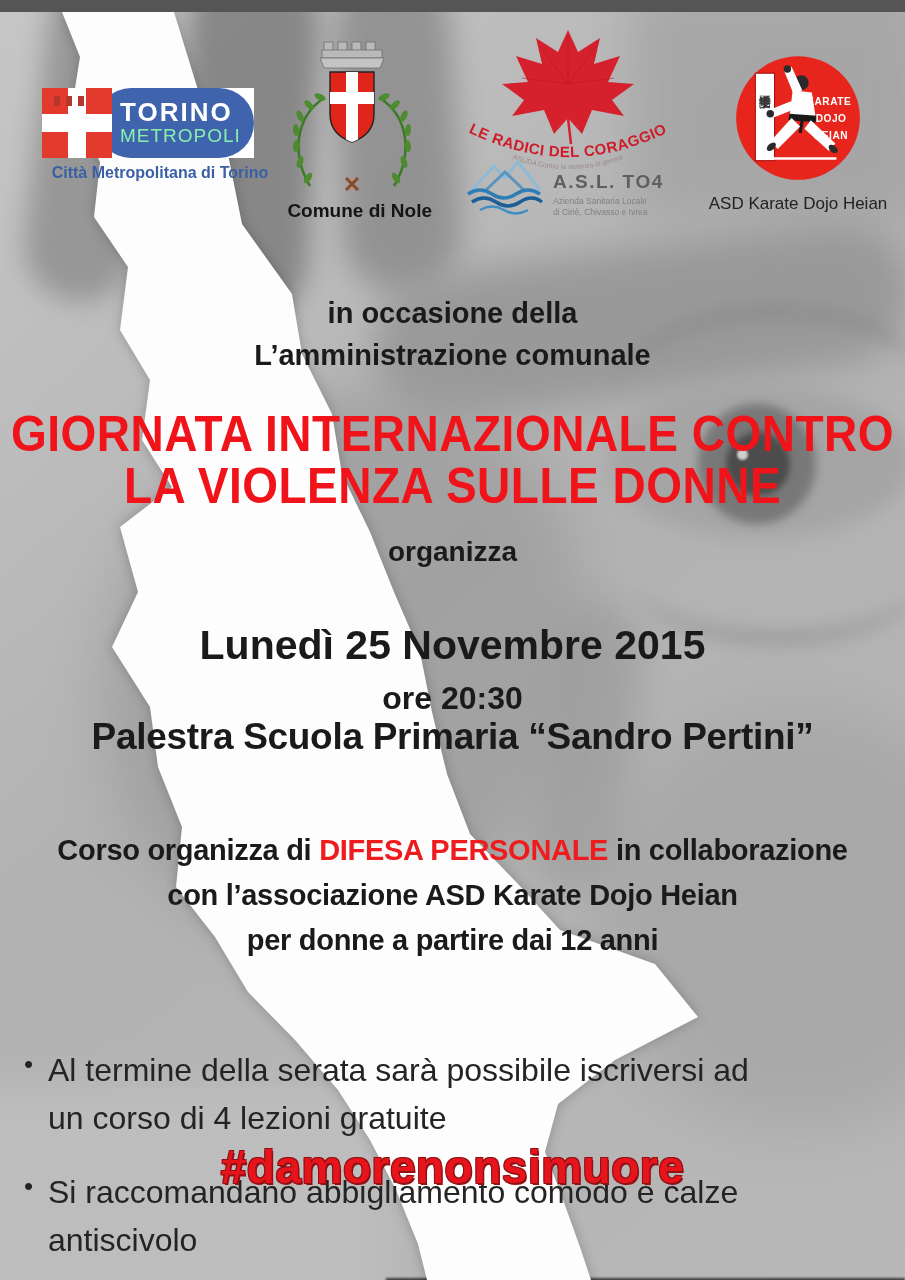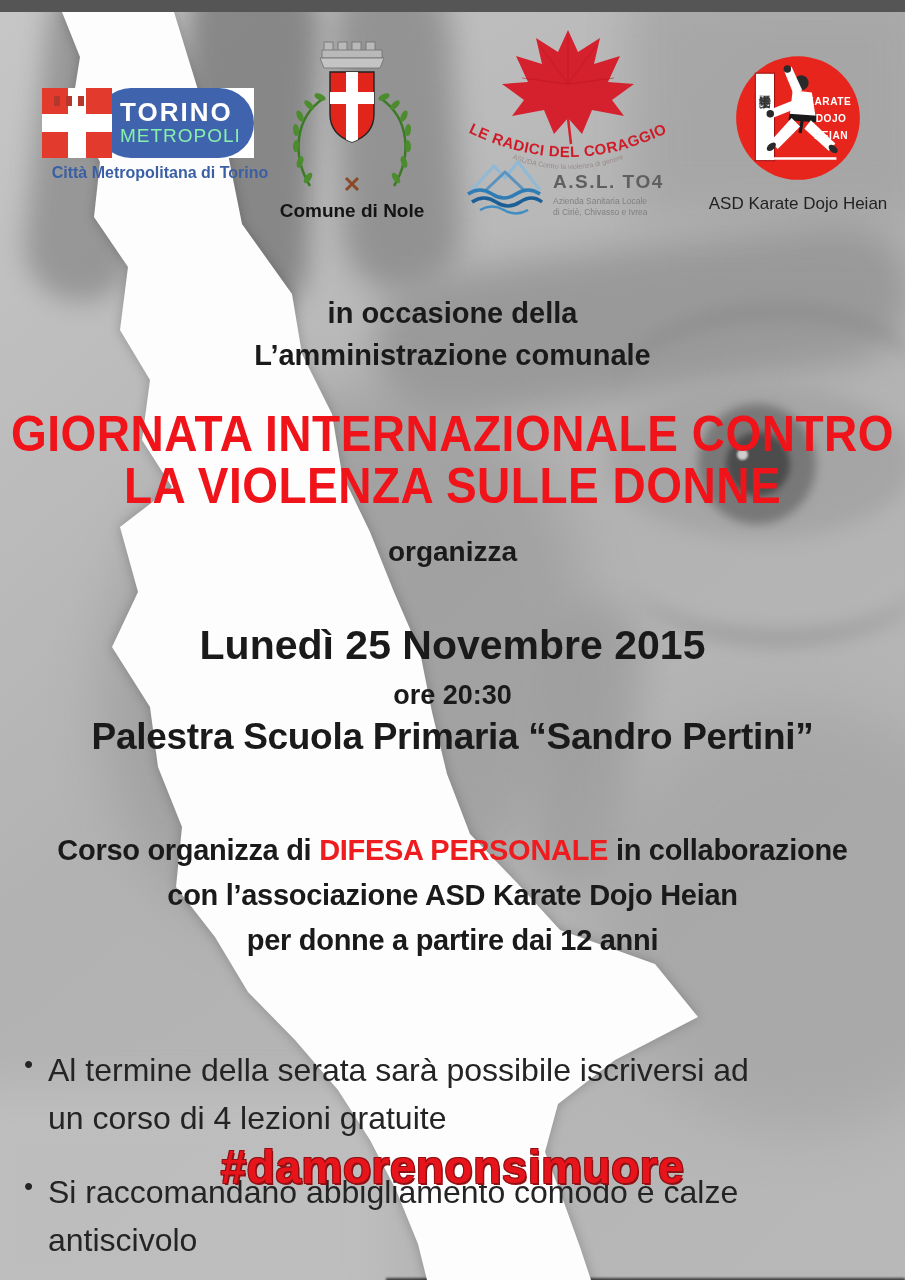--- a/index.html
+++ b/index.html
@@ -33,33 +33,33 @@
   .tSquare{position:relative;width:70px;height:70px;background:#e23b2e;z-index:2;}
   .tSquare .vbar{position:absolute;left:26px;top:0;width:18px;height:70px;background:#fff;}
   .tSquare .hbar{position:absolute;left:0;top:26px;width:70px;height:18px;background:#fff;}
   .tCrown{position:absolute;left:12px;top:8px;width:30px;height:10px;z-index:3;
     background:linear-gradient(90deg,#b5372b 0 6px,transparent 6px 12px,#b5372b 12px 18px,transparent 18px 24px,#b5372b 24px 30px);}
   .tPill{position:relative;margin-left:-16px;width:158px;height:70px;background:#4063ad;border-radius:36px;z-index:1;
     display:flex;flex-direction:column;justify-content:center;padding-left:24px;box-sizing:border-box;}
   .tPill .l1{color:#fff;font-weight:bold;font-size:26px;letter-spacing:2px;line-height:1;}
   .tPill .l2{color:#86efac;font-weight:normal;font-size:19px;letter-spacing:1px;line-height:1.15;}
   .tCaption{margin-top:6px;width:240px;text-align:center;color:#3a5fa5;font-weight:bold;font-size:16px;}
-  .nole{position:absolute;left:272px;top:24px;width:160px;text-align:center;}
+  .nole{position:absolute;left:272px;top:24px;width:160px;text-align:right;}
   .noleCaption{margin-top:2px;font-weight:bold;font-size:19px;color:#141414;}
   .radici{position:absolute;left:458px;top:12px;width:218px;}
   .karate{position:absolute;left:700px;top:42px;width:196px;text-align:center;}
   .kCaption{margin-top:8px;font-size:17px;color:#222;}
   
   .ctr{position:absolute;left:0;width:100%;text-align:center;color:#1a1a1a;}
   .intro{top:280px;font-size:29px;font-weight:bold;line-height:1.45;}
   .headline{top:396px;font-size:46px;font-weight:800;line-height:1.03;color:#f01319;
     letter-spacing:.5px;transform:scaleY(1.1);transform-origin:center top;}
   .organizza{top:524px;font-size:28px;font-weight:bold;}
   .dateLine{top:610px;font-size:41px;font-weight:bold;}
-  .timeLine{top:668px;font-size:27px;font-weight:bold;}
+  .timeLine{top:668px;font-size:32px;font-weight:bold;}
   .venueLine{top:704px;font-size:37px;font-weight:bold;letter-spacing:-.3px;}
   .course{top:816px;font-size:29px;font-weight:bold;line-height:1.55;letter-spacing:-.3px;}
   .course .hl{color:#ee1c1e;}
   .bullets{position:absolute;left:20px;top:1034px;width:772px;color:#242424;font-size:32px;line-height:1.5;}
   .bullets .bi{position:relative;padding-left:28px;margin-bottom:26px;}
   .bullets .bi::before{content:"•";position:absolute;left:4px;top:-1px;font-size:26px;}
   .hashtag{top:1128px;font-size:46px;font-weight:800;color:#e8141c;letter-spacing:.5px;
     text-shadow:1.5px 1.5px 0 #8f1114,-1px -1px 0 #8f1114,1px -1px 0 #8f1114,-1px 1px 0 #8f1114;}
 </style>
 </head>

